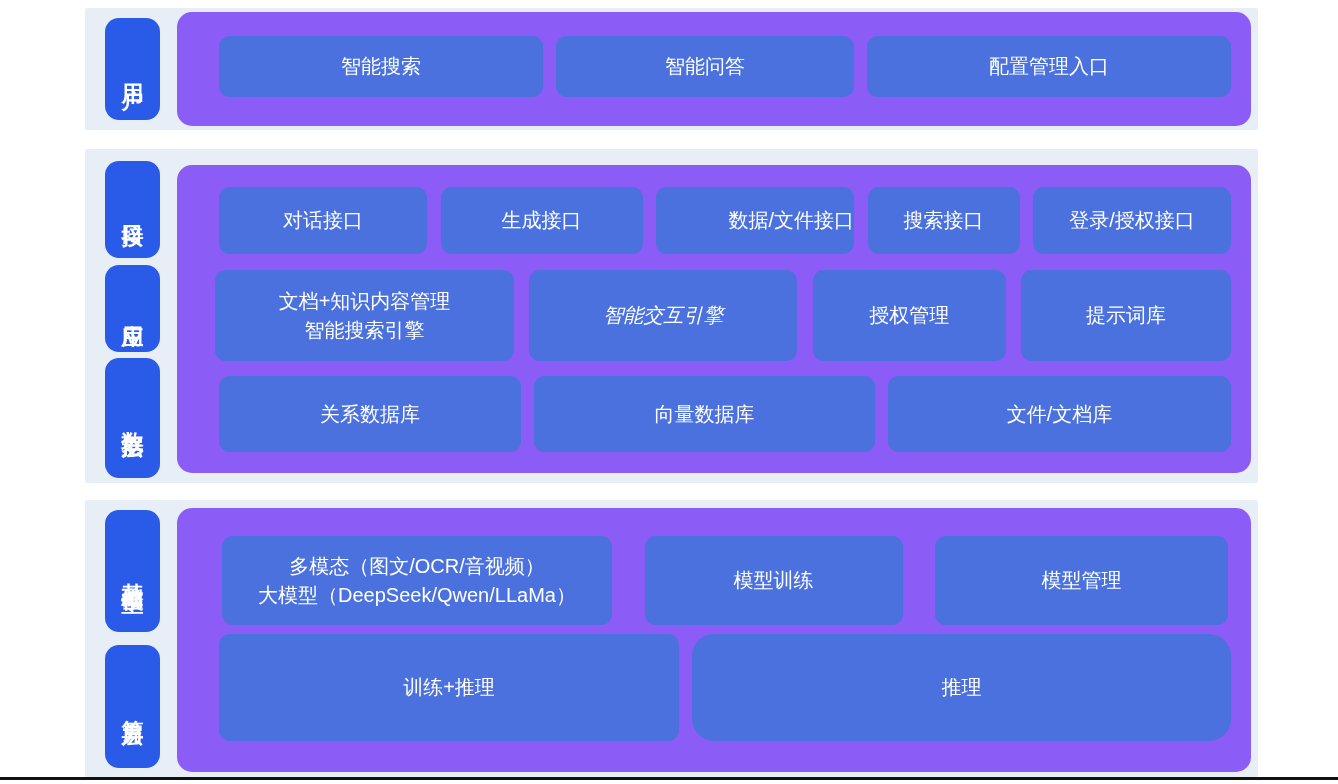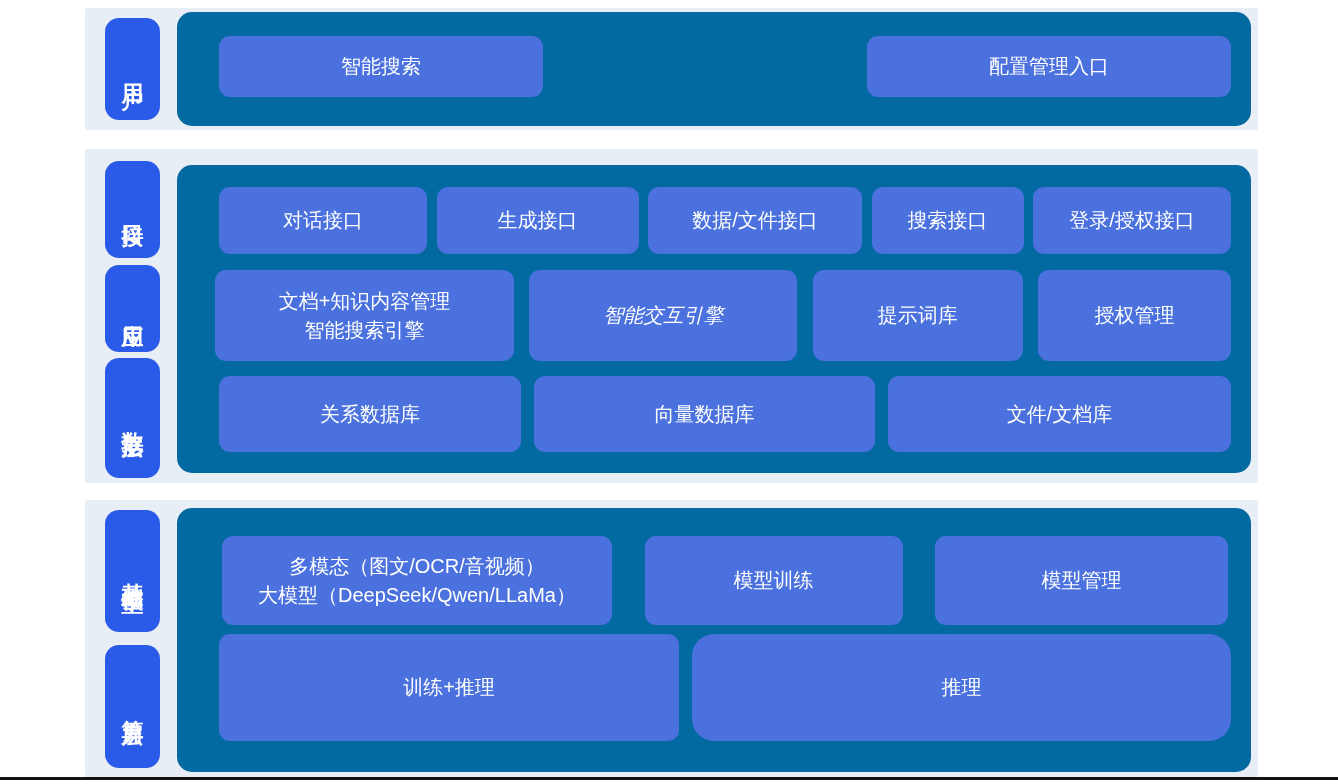--- a/index.html
+++ b/index.html
@@ -22,21 +22,21 @@
     background: #2a5ae8; border-radius: 14px;
     color: #ffffff; font-weight: 700; font-size: 22px;
     display: flex; align-items: center; justify-content: center;
     writing-mode: vertical-lr; text-orientation: upright;
     letter-spacing: 3px; line-height: 1;
   }
 
   
   .panel {
     position: absolute; left: 92px; right: 7px;
-    background: #0369a1; border-radius: 15px;
+    background: #8b5cf6; border-radius: 15px;
   }
   #panel-top    { top: 4px;  height: 114px; }
   #panel-middle { top: 16px; height: 308px; }
   #panel-bottom { top: 8px;  height: 264px; }
 
   
   .row {
     position: absolute; display: flex;
     justify-content: space-between; align-items: stretch;
   }
@@ -64,20 +64,23 @@
 
 <div class="stage">
 
   <div class="section" id="section-top">
     <div class="layer-label" style="top:10px; height:102px;">用户</div>
     <div class="panel" id="panel-top">
       <div class="row" id="row-user">
         <div class="box" style="width:324px;">
           <span>智能搜索</span>
         </div>
+        <div class="box" style="width:298px;">
+          <span>智能问答</span>
+        </div>
         <div class="box" style="width:364px;">
           <span>配置管理入口</span>
         </div>
       </div>
     </div>
   </div>
 
   <div class="section" id="section-middle">
     <div class="layer-label" style="top:12px; height:97px;">接口</div>
     <div class="layer-label" style="top:116px; height:87px;">应用</div>
@@ -85,44 +88,44 @@
 
     <div class="panel" id="panel-middle">
 
       <div class="row" id="row-iface">
         <div class="box" style="width:208px;">
           <span>对话接口</span>
         </div>
         <div class="box" style="width:202px;">
           <span>生成接口</span>
         </div>
-        <div class="box" style="width:214px;">
+        <div class="box" style="width:198px;align-items:flex-end;">
           <span>数据/文件接口</span>
         </div>
         <div class="box" style="width:152px;">
           <span>搜索接口</span>
         </div>
         <div class="box" style="width:198px;">
           <span>登录/授权接口</span>
         </div>
       </div>
 
       <div class="row" id="row-app">
         <div class="box" style="width:299px;">
           <span>文档+知识内容管理</span>
           <span>智能搜索引擎</span>
         </div>
         <div class="box" style="width:268px;font-style:italic;">
           <span>智能交互引擎</span>
         </div>
+        <div class="box" style="width:193px;">
+          <span>授权管理</span>
+        </div>
         <div class="box" style="width:210px;">
           <span>提示词库</span>
-        </div>
-        <div class="box" style="width:193px;">
-          <span>授权管理</span>
         </div>
       </div>
 
       <div class="row" id="row-data">
         <div class="box" style="width:302px;">
           <span>关系数据库</span>
         </div>
         <div class="box" style="width:341px;">
           <span>向量数据库</span>
         </div>

